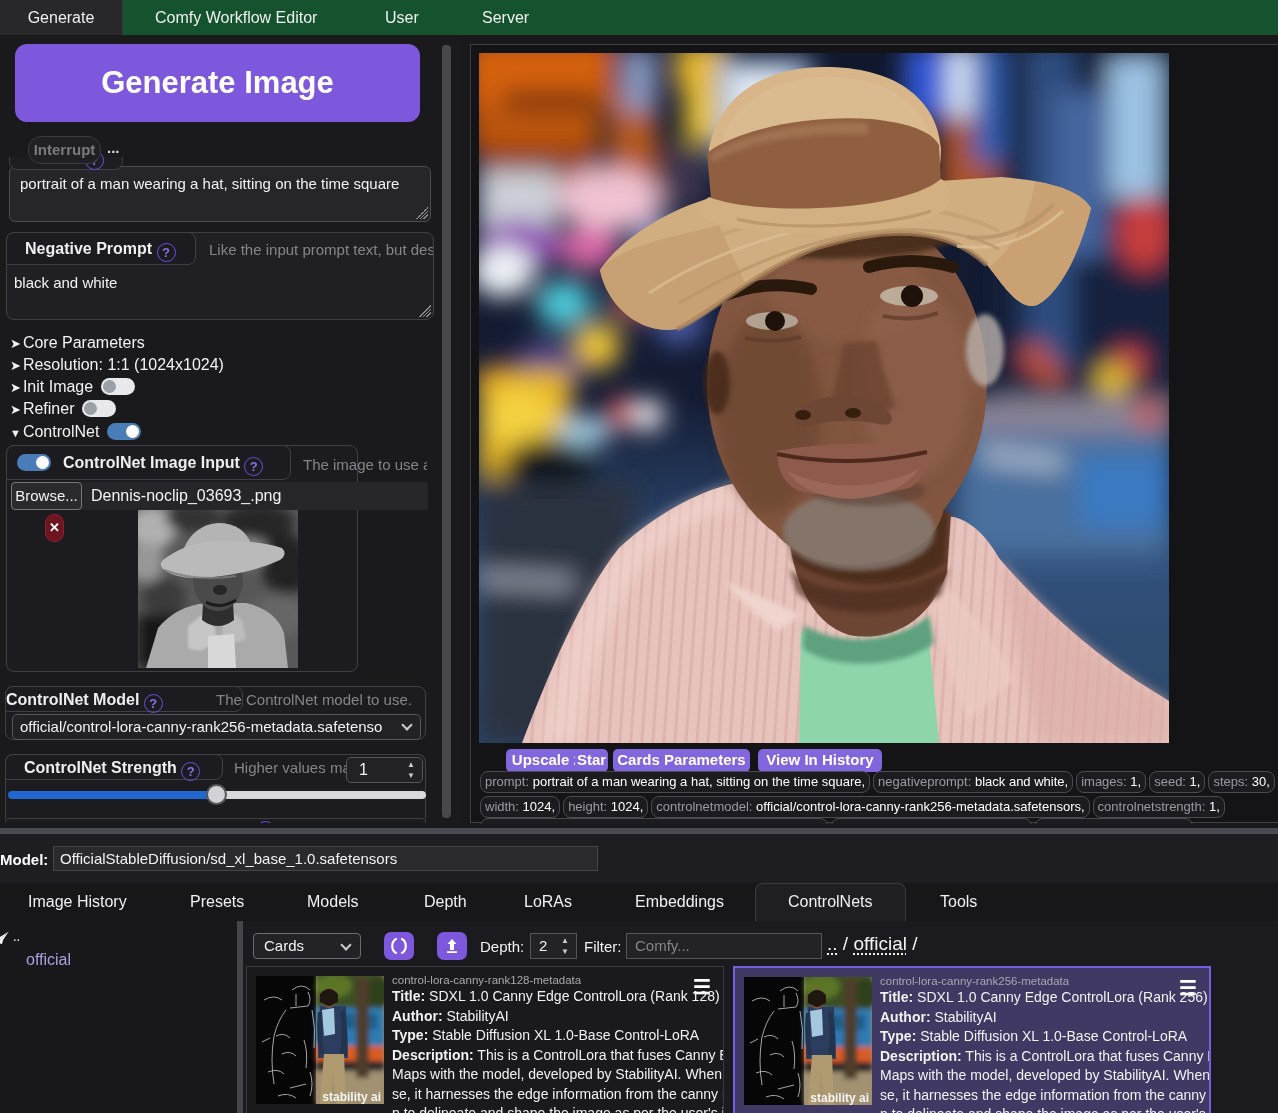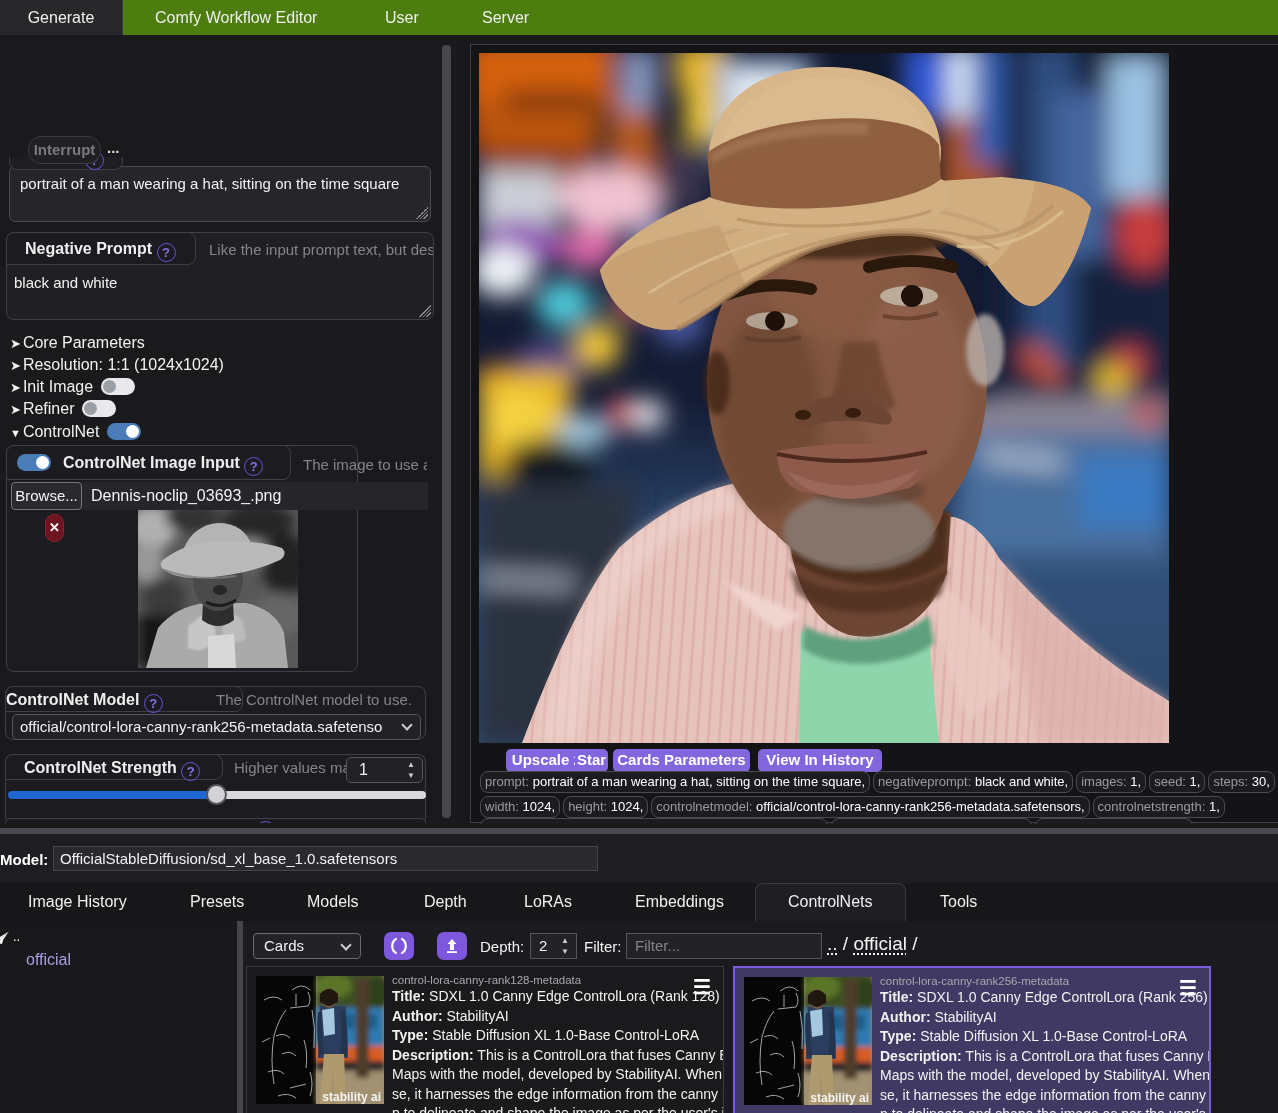--- a/index.html
+++ b/index.html
@@ -1,21 +1,21 @@
 <!DOCTYPE html>
 <html><head>
 <meta charset="utf-8">
 <style>
 * { margin:0; padding:0; box-sizing:border-box; }
 html,body { width:1278px; height:1113px; background:#19191c; overflow:hidden;
   font-family:"Liberation Sans", sans-serif; color:#eee; }
 #page { position:relative; width:1278px; height:1113px; }
 
 
-#nav { position:absolute; left:0; top:0; width:1278px; height:35px; background:#4d7c0f; }
+#nav { position:absolute; left:0; top:0; width:1278px; height:35px; background:#14532d; }
 #nav .tab { position:absolute; top:0; height:35px; line-height:35px; font-size:16px; color:#f0f0f0; }
 #nav .active { background:#28282b; border-right:1px solid #3a3a3e; }
 
 
 #left { position:absolute; left:0; top:35px; width:460px; height:788px; background:#1a1a1c; overflow:hidden; }
 #genbtn { position:absolute; left:15px; top:9px; width:405px; height:78px; background:#7d58dd;
   border-radius:12px; text-align:center; line-height:78px; font-size:31px; font-weight:bold; color:#fff; }
 #interrupt { position:absolute; z-index:2; left:28px; top:101px; width:73px; height:28px; border:1px solid #3a3a40;
   border-radius:13px; background:#202023; color:#7a7a7e; font-weight:bold; font-size:15px;
   text-align:center; line-height:26px; }
@@ -144,20 +144,21 @@
 <div id="page">
 
   <div id="nav">
     <div class="tab active" style="left:0; width:123px; text-align:center;">Generate</div>
     <div class="tab" style="left:155px;">Comfy Workflow Editor</div>
     <div class="tab" style="left:385px;">User</div>
     <div class="tab" style="left:482px;">Server</div>
   </div>
 
   <div id="left">
+    <div id="genbtn">Generate Image</div>
     <div id="interrupt">Interrupt</div>
     <div id="intdots">...</div>
     <div class="partialhdr">
         <span class="qmark" style="position:absolute; right:18px; top:-6px;">?</span>
       </div>
     <div id="prompt-ta">portrait of a man wearing a hat, sitting on the time square<div class="grip"></div></div>
 
     <div id="negbox">
       <div id="neghdr">Negative Prompt <span class="qmark">?</span></div>
       <div id="negph">Like the input prompt text, but describ</div>
@@ -427,21 +428,21 @@
             <path d="M5,1 C2.5,2.5 1.2,5 1.2,8 C1.2,11 2.5,13.5 5,15" stroke="#fff" stroke-width="2.2" fill="none" stroke-linecap="round"></path>
             <path d="M11,1 C13.5,2.5 14.8,5 14.8,8 C14.8,11 13.5,13.5 11,15" stroke="#fff" stroke-width="2.2" fill="none" stroke-linecap="round"></path>
           </svg></div>
       <div class="pibtn" style="left:192px;"><svg width="16" height="16" viewBox="0 0 16 16" style="margin-top:6px;">
             <path d="M8,1 L12.5,6 L10,6 L10,12 L6,12 L6,6 L3.5,6 Z" fill="#fff"></path>
             <rect x="3" y="13.2" width="10" height="1.8" fill="#fff"></rect>
           </svg></div>
       <span id="depthlbl">Depth:</span>
       <div id="depthnum">2<span class="spin">▲<br>▼</span></div>
       <span id="filterlbl">Filter:</span>
-      <div id="filterinput">Filter...</div>
+      <div id="filterinput">Comfy...</div>
       <span id="crumb"><u>..</u> / <u>official</u> /</span>
     </div>
     <div class="card" style="left:246px;">
       <div class="cthumb"><svg width="128" height="128" viewBox="0 0 128 128">
 <defs>
               <filter id="cb2" x="-30%" y="-30%" width="160%" height="160%">
                 <feGaussianBlur stdDeviation="2.5"></feGaussianBlur>
               </filter>
             </defs>
 <rect width="128" height="128" fill="#060606"></rect>

